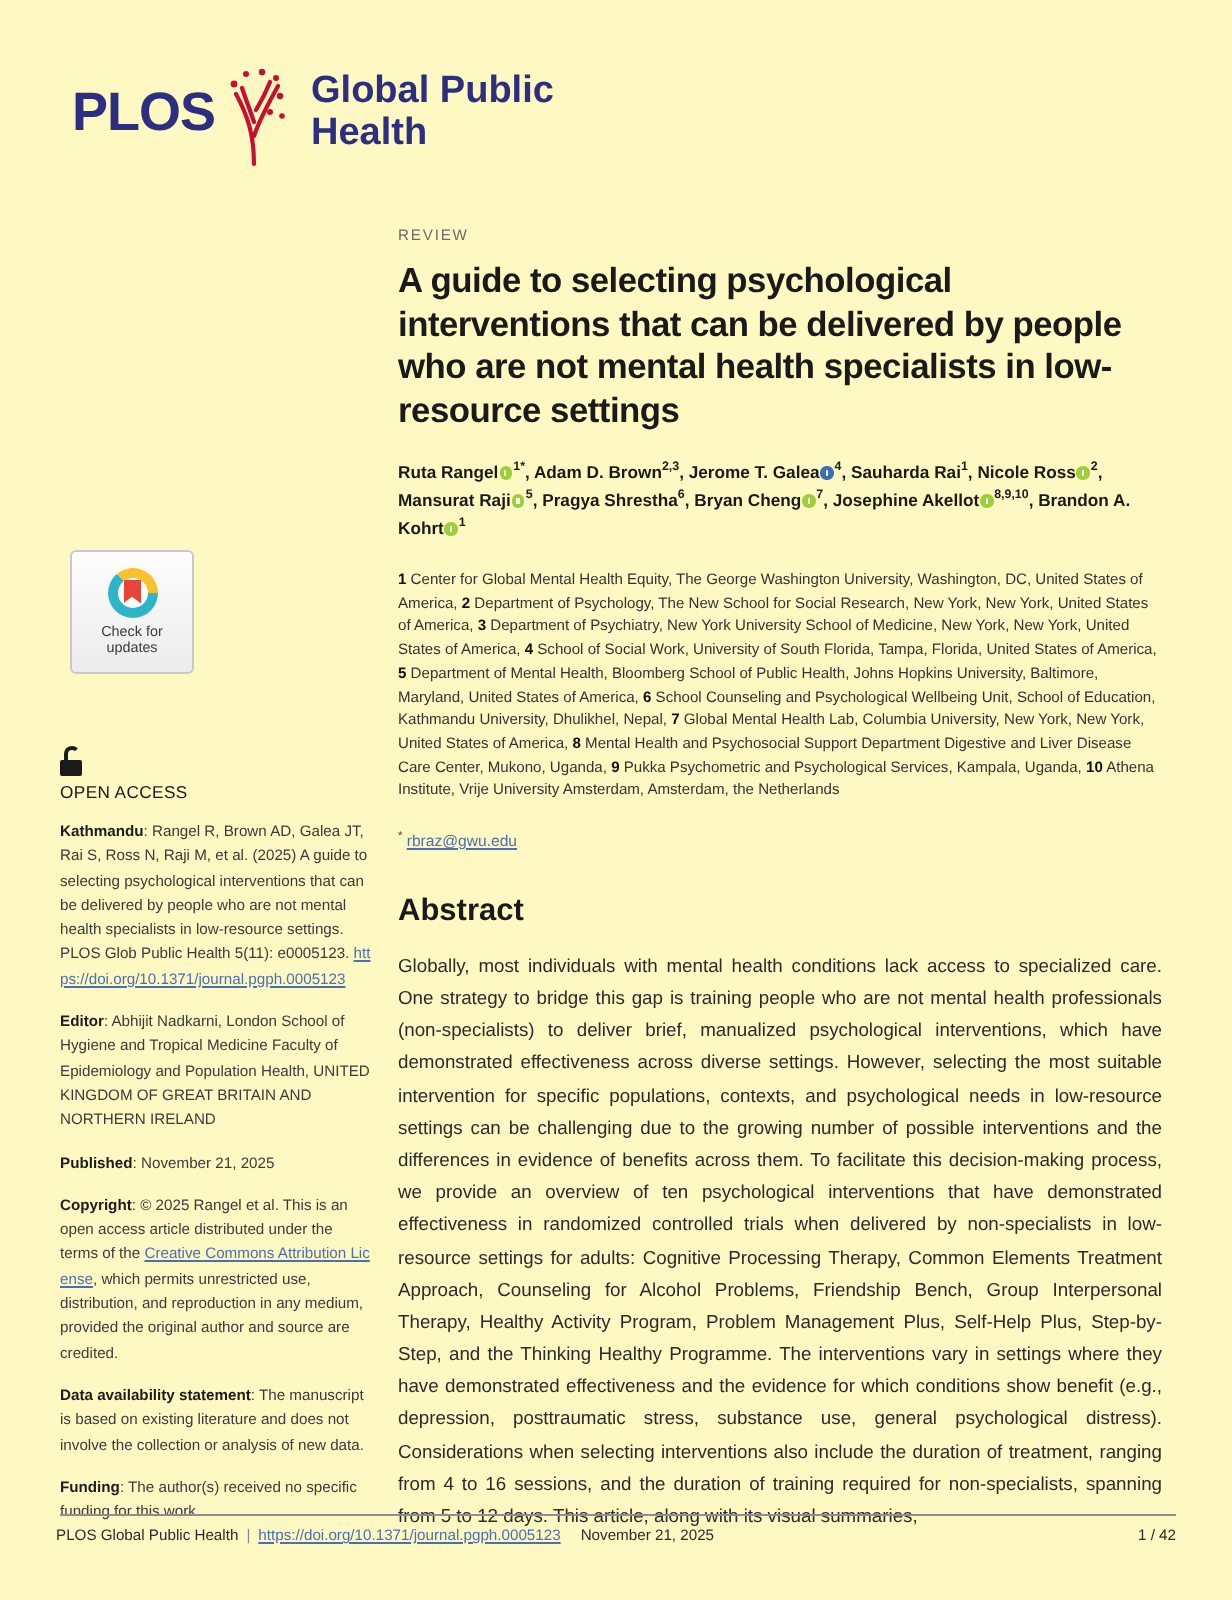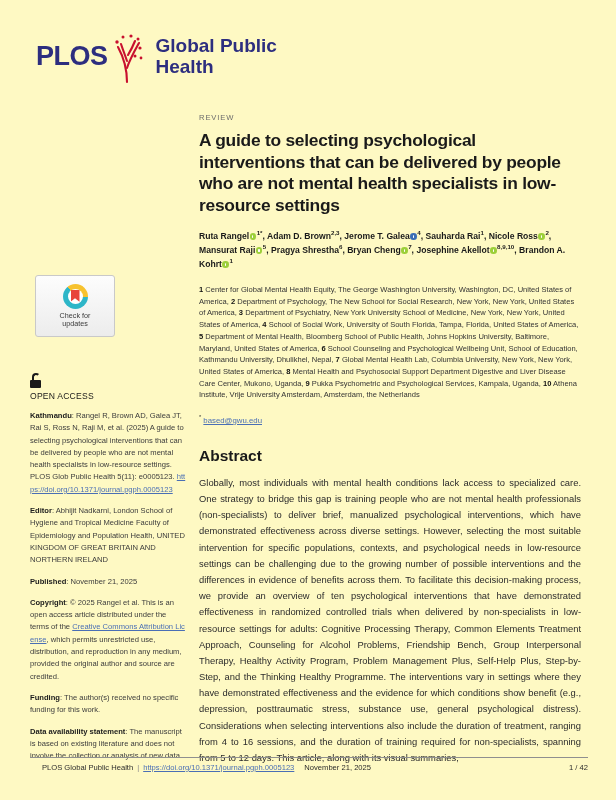--- a/index.html
+++ b/index.html
@@ -51,21 +51,21 @@
   }
 
   
   .rail {
     position: absolute;
     left: 30px;
     top: 275px;
     width: 156px;
   }
   .updates-badge {
-    width: 80px;
+    width: 62px;
     height: 62px;
     border: 1px solid #c9c9c9;
     border-radius: 3px;
     background: linear-gradient(180deg, #fdfdfd 0%, #ececec 100%);
     display: flex;
     flex-direction: column;
     align-items: center;
     justify-content: center;
     margin-left: 5px;
     box-sizing: border-box;
@@ -246,21 +246,21 @@
   
   .footer-rule {
     position: absolute;
     left: 30px;
     right: 28px;
     top: 757px;
     border-top: 1px solid #8f8f8f;
   }
   .footer {
     position: absolute;
-    left: 42px;
+    left: 28px;
     right: 28px;
     top: 763px;
     display: flex;
     align-items: flex-start;
     font-size: 7.6px;
     color: #2b2b2b;
   }
   .footer-left { display: flex; gap: 4px; align-items: baseline; }
   .footer-sep { color: #8a8a8a; }
   .footer a { color: #4a6fb5; text-decoration: underline; }
@@ -329,39 +329,39 @@
 
     <div class="rail-block">
       <b>Published</b><span>: November 21, 2025</span>
     </div>
 
     <div class="rail-block">
       <b>Copyright</b><span>: © 2025 Rangel et al. This is an open access article distributed under the terms of the </span><a class="rail-link" href="#">Creative Commons Attribution License</a><span>, which permits unrestricted use, distribution, and reproduction in any medium, provided the original author and source are credited.</span>
     </div>
 
     <div class="rail-block">
+      <b>Data availability statement</b><span>: The manuscript is based on existing literature and does not involve the collection or analysis of new data.</span>
+    </div>
+
+    <div class="rail-block">
       <b>Funding</b><span>: The author(s) received no specific funding for this work.</span>
-    </div>
-
-    <div class="rail-block">
-      <b>Data availability statement</b><span>: The manuscript is based on existing literature and does not involve the collection or analysis of new data.</span>
     </div>
   </div>
 
   <div class="main">
     <div class="kicker">REVIEW</div>
     <h1 class="title">A guide to selecting psychological interventions that can be delivered by people who are not mental health specialists in low-resource settings</h1>
 
     <div class="authors"><span>Ruta Rangel</span><span class="orcid"></span><sup>1*</sup>, <span>Adam D. Brown</span><sup>2,3</sup>, <span>Jerome T. Galea</span><span class="orcid blue"></span><sup>4</sup>, <span>Sauharda Rai</span><sup>1</sup>, <span>Nicole Ross</span><span class="orcid"></span><sup>2</sup>, <span>Mansurat Raji</span><span class="orcid"></span><sup>5</sup>, <span>Pragya Shrestha</span><sup>6</sup>, <span>Bryan Cheng</span><span class="orcid"></span><sup>7</sup>, <span>Josephine Akellot</span><span class="orcid"></span><sup>8,9,10</sup>, <span>Brandon A. Kohrt</span><span class="orcid"></span><sup>1</sup></div>
 
     <div class="affil"><b>1</b><span> Center for Global Mental Health Equity, The George Washington University, Washington, DC, United States of America, </span><b>2</b><span> Department of Psychology, The New School for Social Research, New York, New York, United States of America, </span><b>3</b><span> Department of Psychiatry, New York University School of Medicine, New York, New York, United States of America, </span><b>4</b><span> School of Social Work, University of South Florida, Tampa, Florida, United States of America, </span><b>5</b><span> Department of Mental Health, Bloomberg School of Public Health, Johns Hopkins University, Baltimore, Maryland, United States of America, </span><b>6</b><span> School Counseling and Psychological Wellbeing Unit, School of Education, Kathmandu University, Dhulikhel, Nepal, </span><b>7</b><span> Global Mental Health Lab, Columbia University, New York, New York, United States of America, </span><b>8</b><span> Mental Health and Psychosocial Support Department Digestive and Liver Disease Care Center, Mukono, Uganda, </span><b>9</b><span> Pukka Psychometric and Psychological Services, Kampala, Uganda, </span><b>10</b><span> Athena Institute, Vrije University Amsterdam, Amsterdam, the Netherlands</span></div>
 
     <div class="corr">
       <sup>*</sup>
-      <a href="#">based@gwu.edu</a>
+      <a href="#">rbraz@gwu.edu</a>
     </div>
 
     <h2 class="abs-head">Abstract</h2>
     <div class="abs-body">Globally, most individuals with mental health conditions lack access to specialized care. One strategy to bridge this gap is training people who are not mental health professionals (non-specialists) to deliver brief, manualized psychological interventions, which have demonstrated effectiveness across diverse settings. However, selecting the most suitable intervention for specific populations, contexts, and psychological needs in low-resource settings can be challenging due to the growing number of possible interventions and the differences in evidence of benefits across them. To facilitate this decision-making process, we provide an overview of ten psychological interventions that have demonstrated effectiveness in randomized controlled trials when delivered by non-specialists in low-resource settings for adults: Cognitive Processing Therapy, Common Elements Treatment Approach, Counseling for Alcohol Problems, Friendship Bench, Group Interpersonal Therapy, Healthy Activity Program, Problem Management Plus, Self-Help Plus, Step-by-Step, and the Thinking Healthy Programme. The interventions vary in settings where they have demonstrated effectiveness and the evidence for which conditions show benefit (e.g., depression, posttraumatic stress, substance use, general psychological distress). Considerations when selecting interventions also include the duration of treatment, ranging from 4 to 16 sessions, and the duration of training required for non-specialists, spanning from 5 to 12 days. This article, along with its visual summaries,</div>
   </div>
 
   <div class="footer-rule"></div>
   <div class="footer">
     <div class="footer-left">
       <span>PLOS Global Public Health</span>

